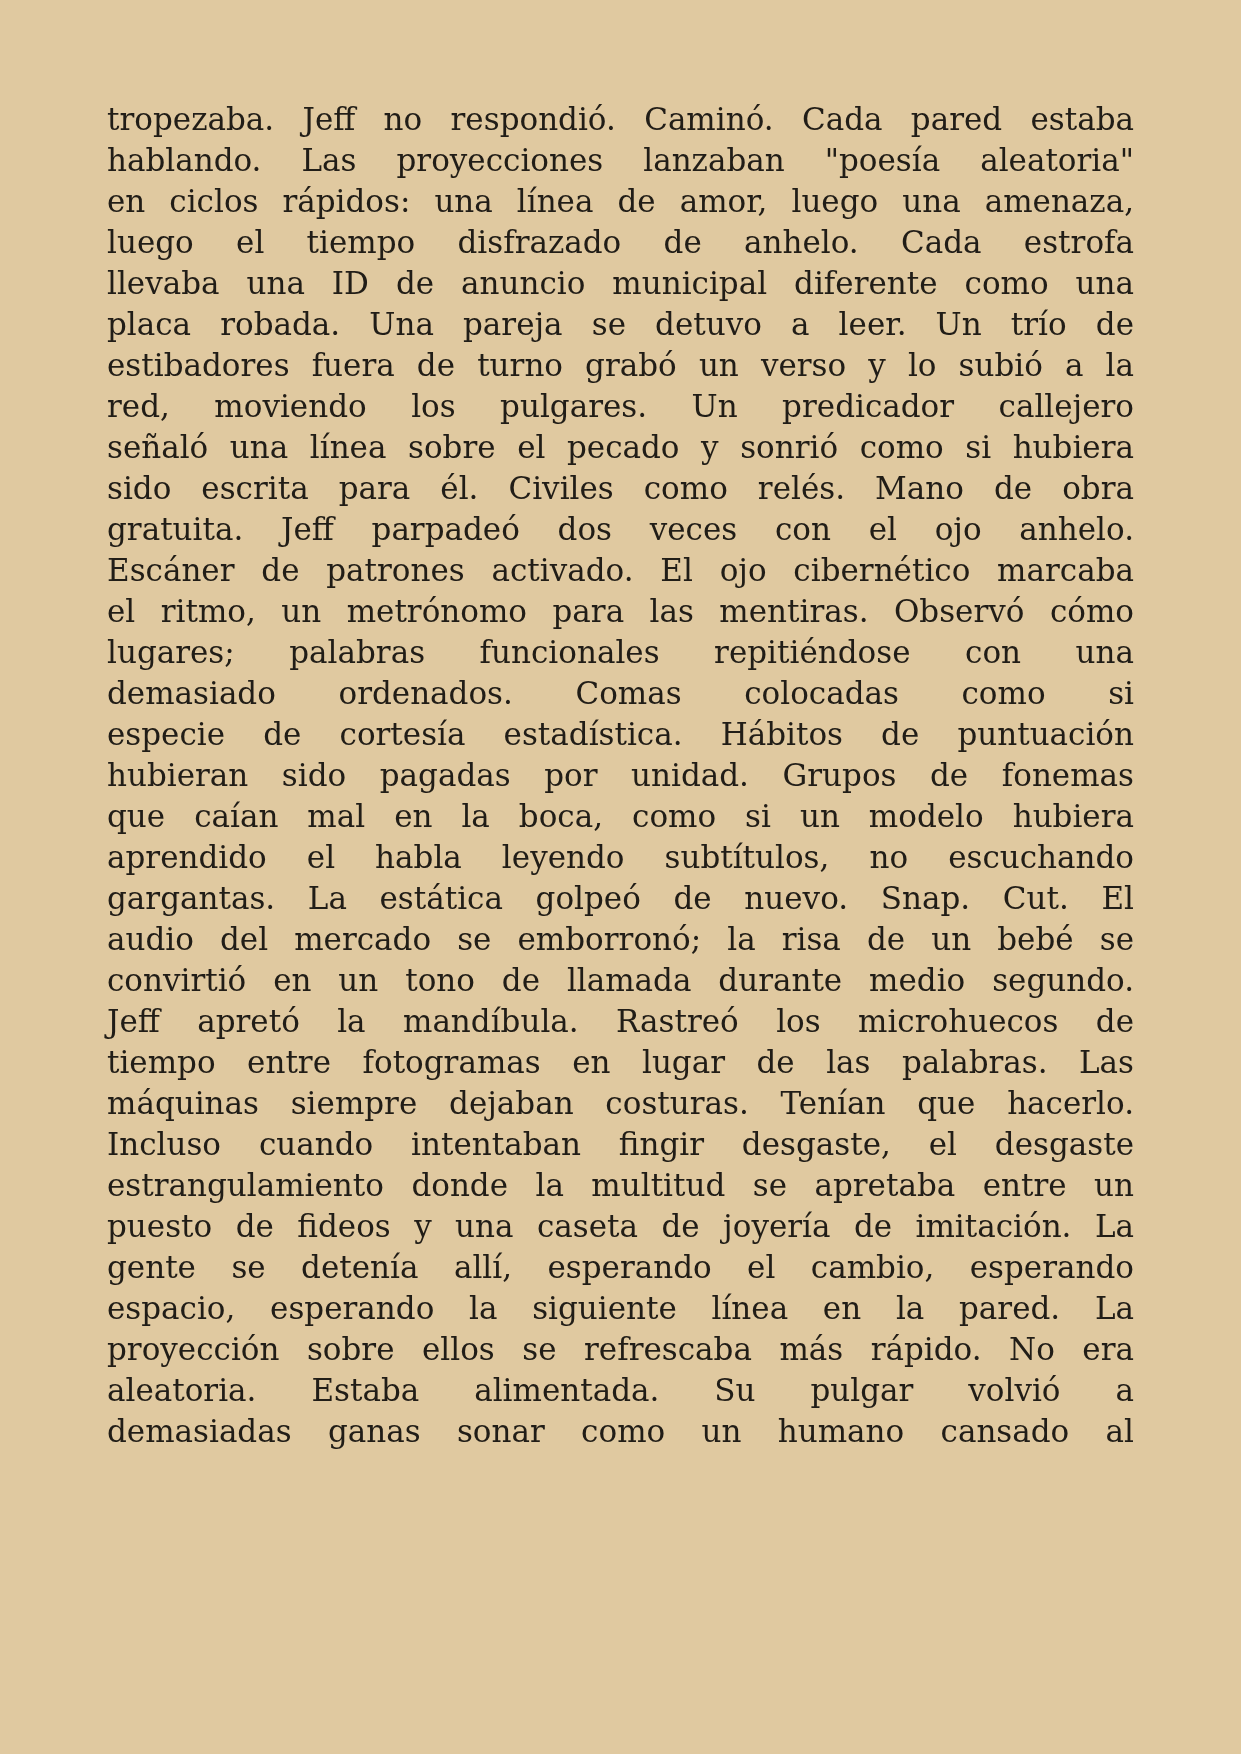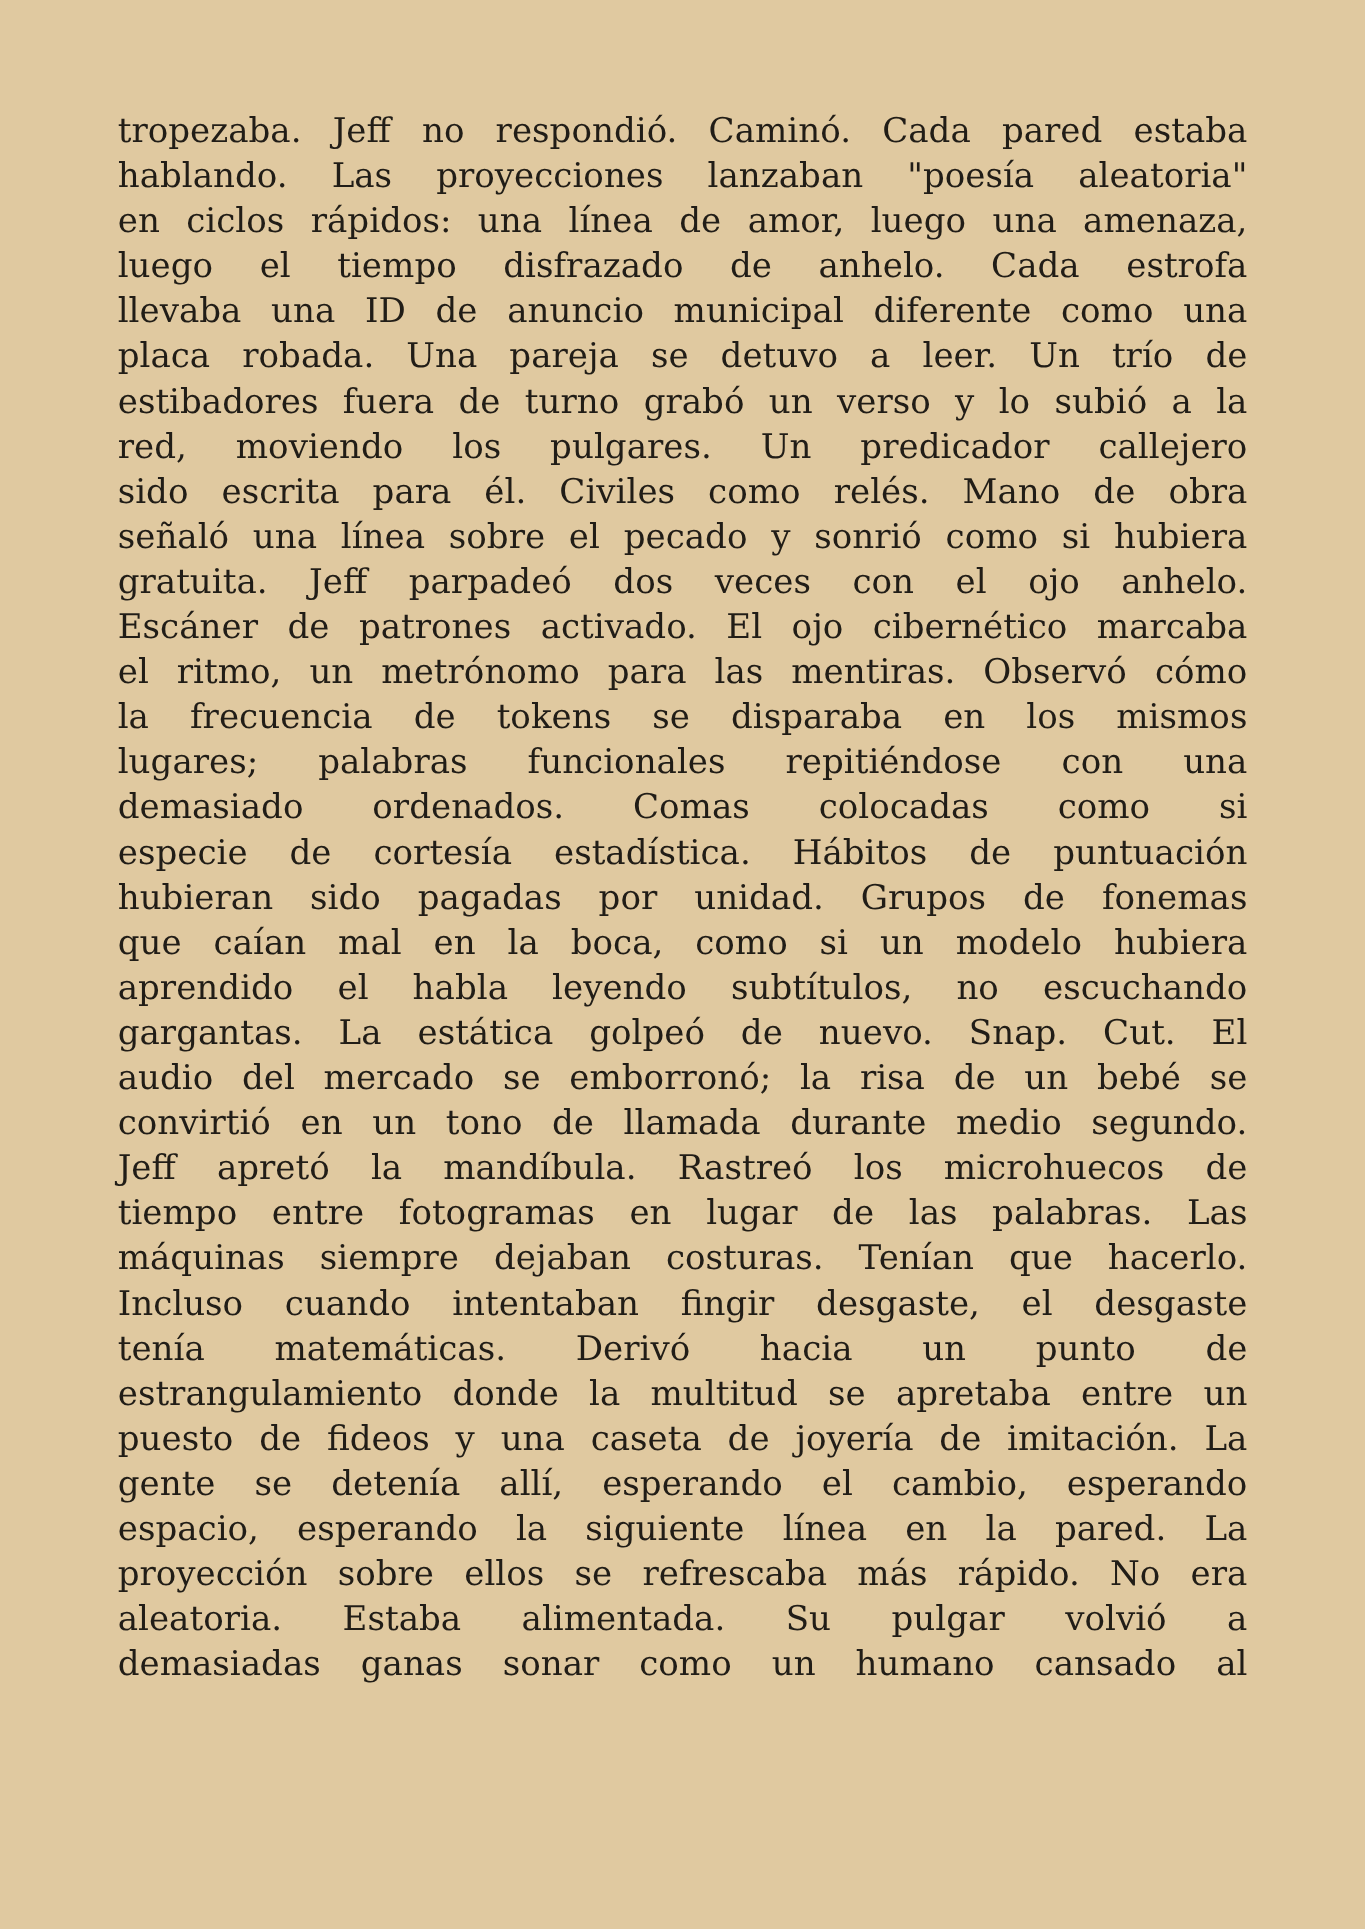--- a/index.html
+++ b/index.html
@@ -43,40 +43,38 @@
 <div class="page">
   <div class="text-block">
       <div class="line">tropezaba. Jeff no respondió. Caminó. Cada pared estaba</div>
       <div class="line">hablando. Las proyecciones lanzaban "poesía aleatoria"</div>
       <div class="line">en ciclos rápidos: una línea de amor, luego una amenaza,</div>
       <div class="line">luego el tiempo disfrazado de anhelo. Cada estrofa</div>
       <div class="line">llevaba una ID de anuncio municipal diferente como una</div>
       <div class="line">placa robada. Una pareja se detuvo a leer. Un trío de</div>
       <div class="line">estibadores fuera de turno grabó un verso y lo subió a la</div>
       <div class="line">red, moviendo los pulgares. Un predicador callejero</div>
+      <div class="line">señaló una línea sobre el pecado y sonrió como si hubiera</div>
       <div class="line">sido escrita para él. Civiles como relés. Mano de obra</div>
-      <div class="line">señaló una línea sobre el pecado y sonrió como si hubiera</div>
       <div class="line">gratuita. Jeff parpadeó dos veces con el ojo anhelo.</div>
       <div class="line">Escáner de patrones activado. El ojo cibernético marcaba</div>
       <div class="line">el ritmo, un metrónomo para las mentiras. Observó cómo</div>
-      <div class="line">la frecuencia de tokens se disparaba en los mismos</div>
       <div class="line">lugares; palabras funcionales repitiéndose con una</div>
       <div class="line">demasiado ordenados. Comas colocadas como si</div>
       <div class="line">especie de cortesía estadística. Hábitos de puntuación</div>
       <div class="line">hubieran sido pagadas por unidad. Grupos de fonemas</div>
       <div class="line">que caían mal en la boca, como si un modelo hubiera</div>
       <div class="line">aprendido el habla leyendo subtítulos, no escuchando</div>
       <div class="line">gargantas. La estática golpeó de nuevo. Snap. Cut. El</div>
       <div class="line">audio del mercado se emborronó; la risa de un bebé se</div>
       <div class="line">convirtió en un tono de llamada durante medio segundo.</div>
       <div class="line">Jeff apretó la mandíbula. Rastreó los microhuecos de</div>
       <div class="line">tiempo entre fotogramas en lugar de las palabras. Las</div>
       <div class="line">máquinas siempre dejaban costuras. Tenían que hacerlo.</div>
       <div class="line">Incluso cuando intentaban fingir desgaste, el desgaste</div>
-      <div class="line">tenía matemáticas. Derivó hacia un punto de</div>
       <div class="line">estrangulamiento donde la multitud se apretaba entre un</div>
       <div class="line">puesto de fideos y una caseta de joyería de imitación. La</div>
       <div class="line">gente se detenía allí, esperando el cambio, esperando</div>
       <div class="line">espacio, esperando la siguiente línea en la pared. La</div>
       <div class="line">proyección sobre ellos se refrescaba más rápido. No era</div>
       <div class="line">aleatoria. Estaba alimentada. Su pulgar volvió a</div>
       <div class="line">demasiadas ganas sonar como un humano cansado al</div>
     </div>
 </div>
 

